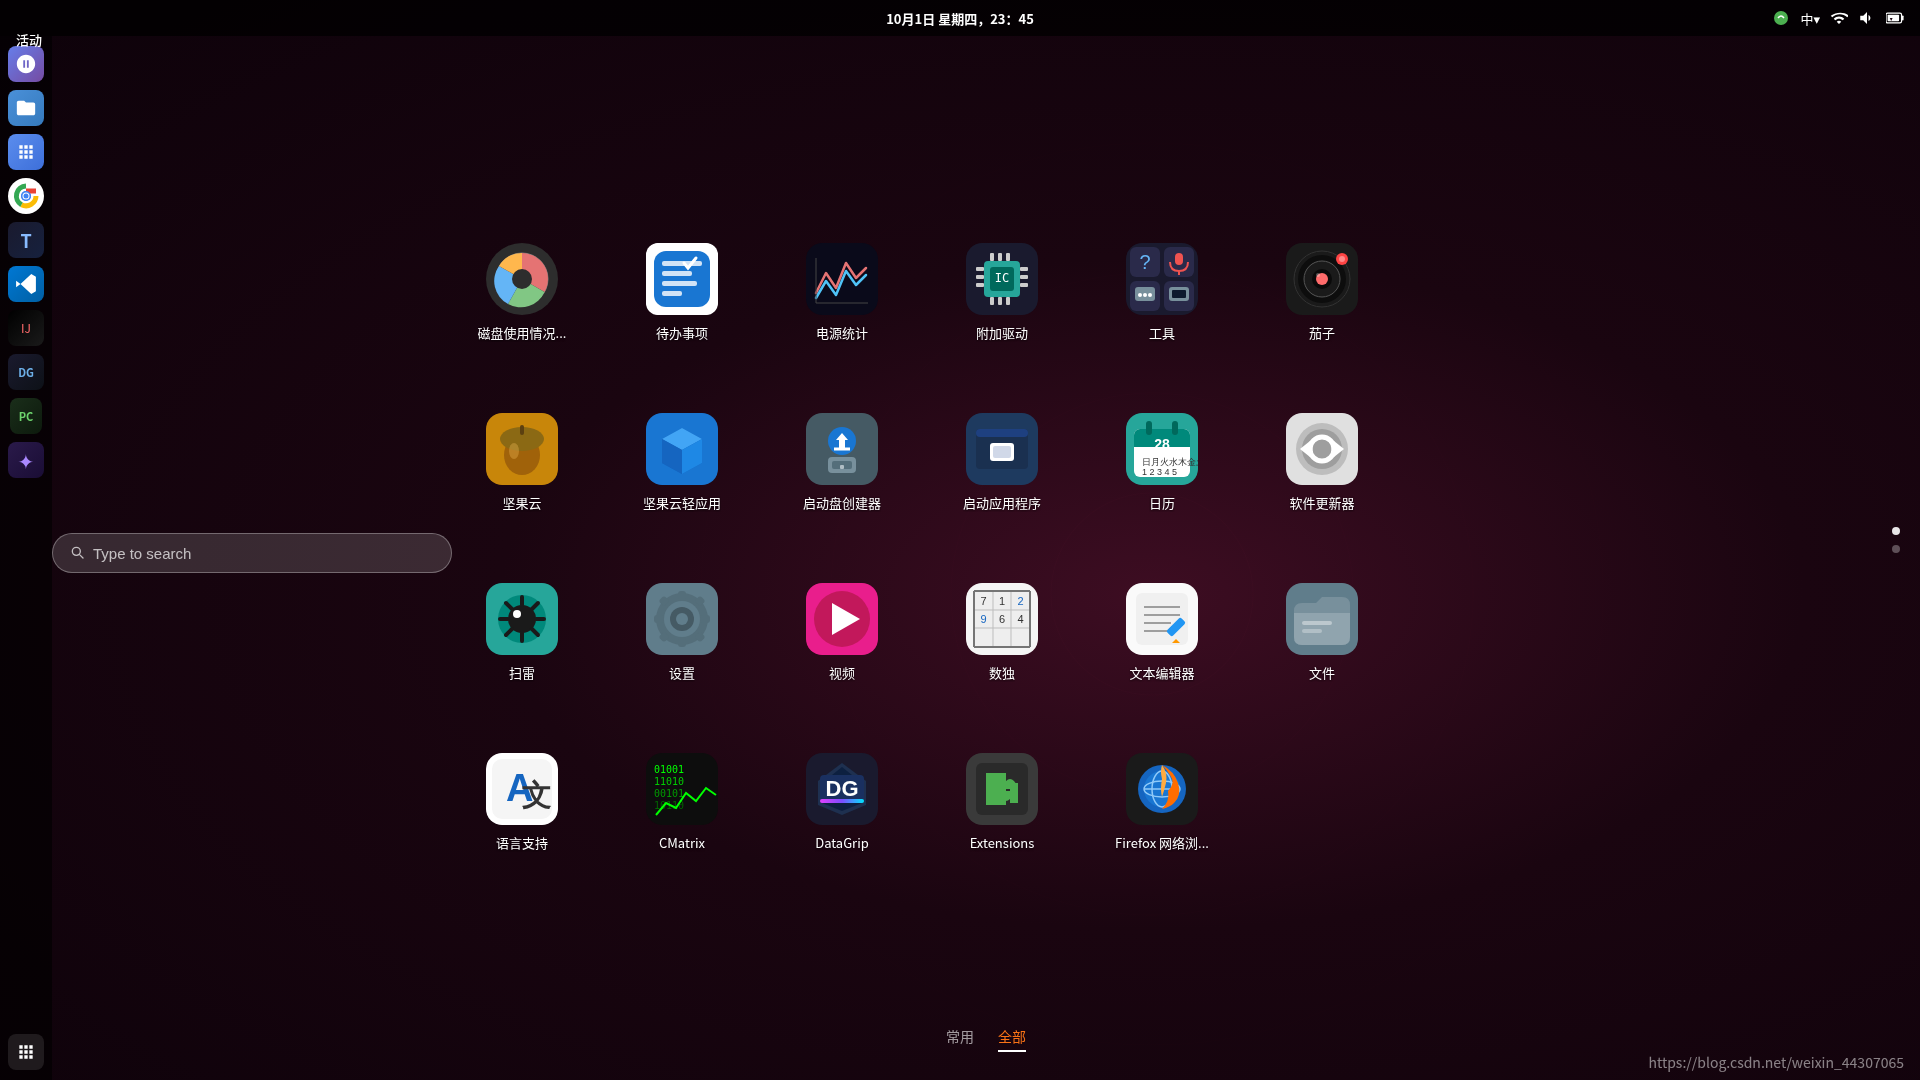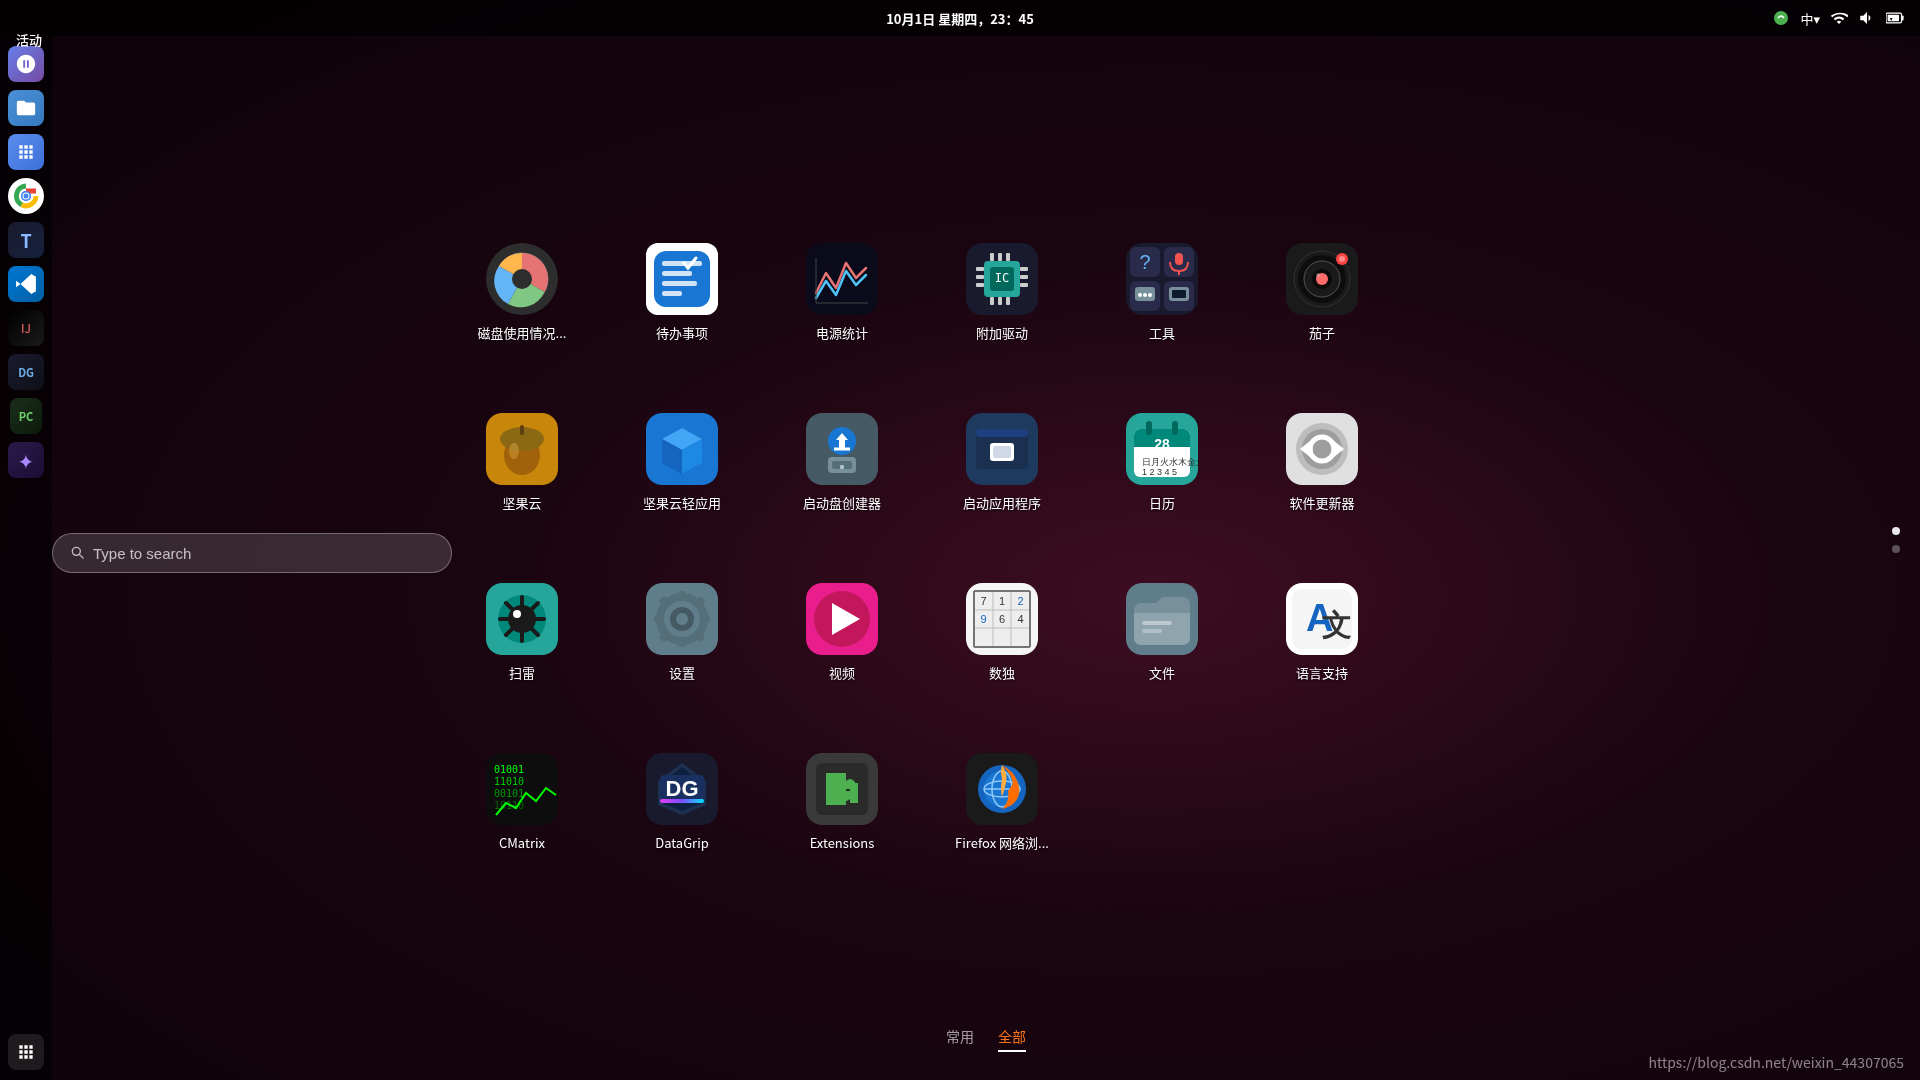--- a/index.html
+++ b/index.html
@@ -788,20 +788,37 @@
           <text x="36" y="22" font-size="11" fill="#333" text-anchor="middle" font-family="sans-serif">1</text>
           <text x="54.5" y="22" font-size="11" fill="#1565c0" text-anchor="middle" font-family="sans-serif">2</text>
           <text x="17.5" y="40" font-size="11" fill="#1565c0" text-anchor="middle" font-family="sans-serif">9</text>
           <text x="36" y="40" font-size="11" fill="#333" text-anchor="middle" font-family="sans-serif">6</text>
           <text x="54.5" y="40" font-size="11" fill="#333" text-anchor="middle" font-family="sans-serif">4</text>
         </svg>
       </div>
       <span class="app-label">数独</span>
     </div>
 
+    <div class="app-item">
+      <div class="app-icon">
+        <svg width="72" height="72" viewBox="0 0 72 72">
+          <rect width="72" height="72" rx="14" fill="#fafafa"></rect>
+          <rect x="10" y="10" width="52" height="52" rx="6" fill="#f0f0f0"></rect>
+
+          <line x1="18" y1="24" x2="54" y2="24" stroke="#9e9e9e" stroke-width="2"></line>
+          <line x1="18" y1="32" x2="54" y2="32" stroke="#9e9e9e" stroke-width="2"></line>
+          <line x1="18" y1="40" x2="45" y2="40" stroke="#9e9e9e" stroke-width="2"></line>
+          <line x1="18" y1="48" x2="50" y2="48" stroke="#9e9e9e" stroke-width="2"></line>
+
+          <rect x="40" y="40" width="20" height="8" rx="2" fill="#2196f3" transform="rotate(-45 50 44)"></rect>
+          <polygon points="50,56 54,60 46,60" fill="#ff9800"></polygon>
+        </svg>
+      </div>
+      <span class="app-label">文本编辑器</span>
+    </div>
 
     <div class="app-item">
       <div class="app-icon">
         <svg width="72" height="72" viewBox="0 0 72 72">
           <rect width="72" height="72" rx="14" fill="#607d8b"></rect>
 
           <path d="M8 28 Q8 20 16 20 L30 20 L36 14 L56 14 Q64 14 64 22 L64 54 Q64 62 56 62 L16 62 Q8 62 8 54 Z" fill="#78909c"></path>
           <path d="M8 30 L8 54 Q8 62 16 62 L56 62 Q64 62 64 54 L64 30 Z" fill="#90a4ae"></path>
 
           <rect x="16" y="38" width="30" height="4" rx="2" fill="rgba(255,255,255,0.4)"></rect>

